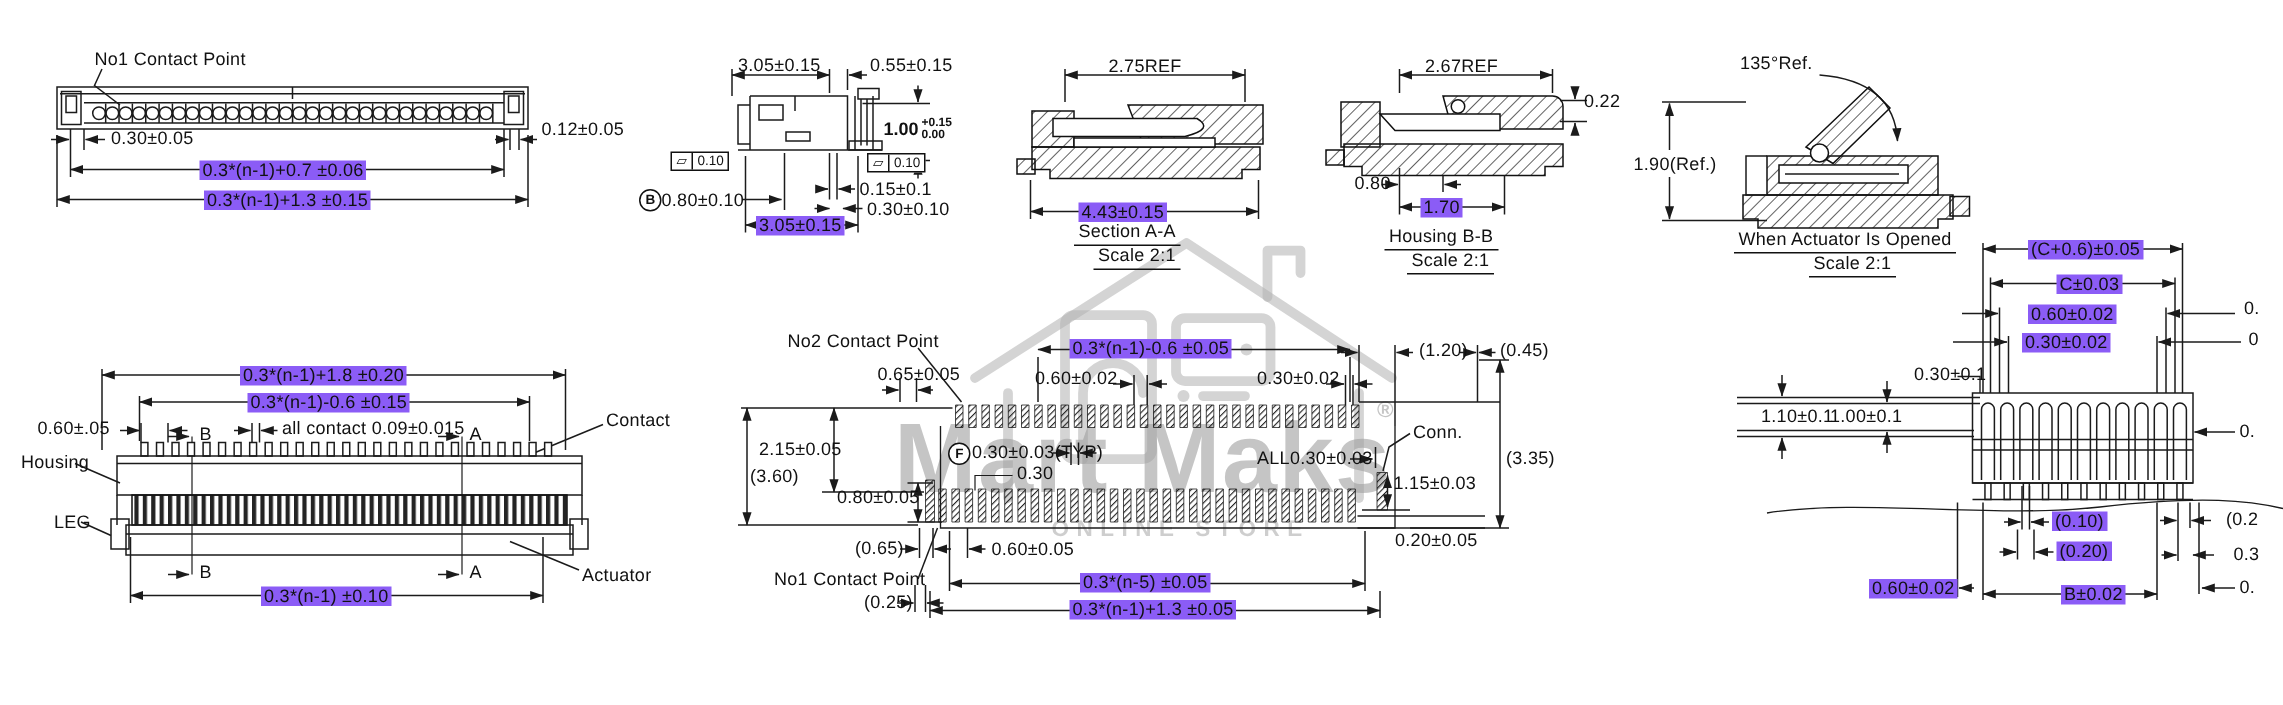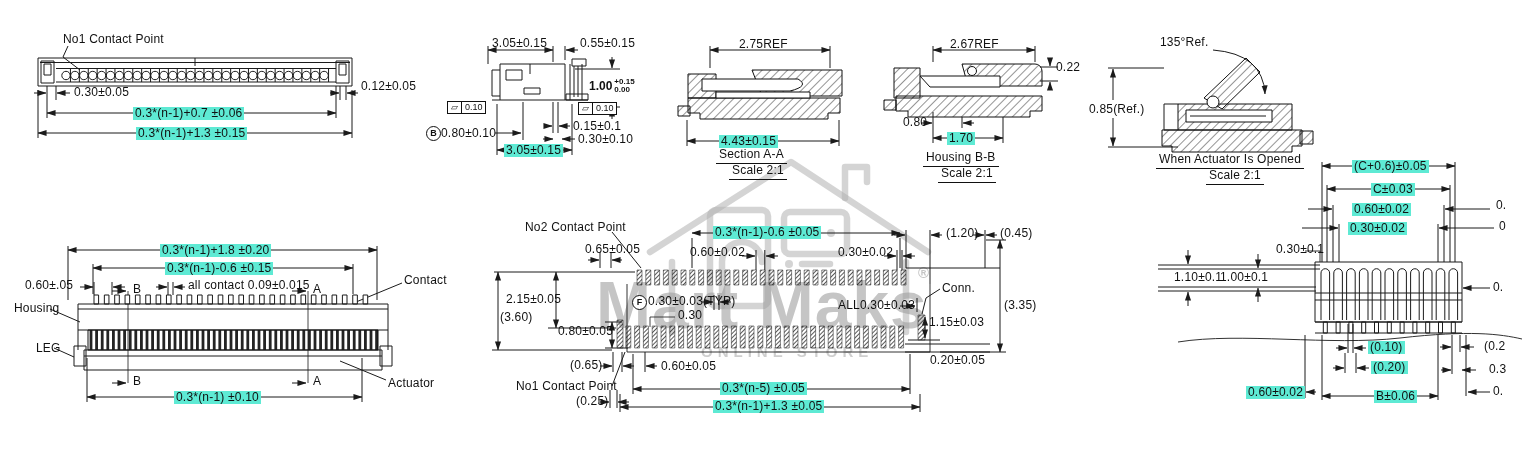--- a/index.html
+++ b/index.html
@@ -15,21 +15,21 @@
   .da{marker-start:url(#ar);marker-end:url(#ar)}
   .de{marker-end:url(#ar)}
   .ds{marker-start:url(#ar)}
   #v1-contacts{stroke:#1b1b1b;fill:none}
   #v6-teeth rect,#v8-teeth rect,#v8-teeth path{stroke:#1b1b1b;fill:#fff}
   .wmline{stroke:#b0b0b0;stroke-width:6.5;fill:none;stroke-linecap:round;stroke-linejoin:round;opacity:.55}
   .wmdot{fill:#b0b0b0;opacity:.55}
   .wmtext{font-weight:bold;opacity:.6;fill:#9f9f9f;letter-spacing:1px}
   .wmsub{font-weight:bold;letter-spacing:5px;fill:#c3c3c3;opacity:.8}
   .lbl{position:absolute;font-size:12px;line-height:1.1;color:#111;white-space:nowrap;letter-spacing:.2px}
-  .bg{background:#5eead4;padding:0 2px}
+  .bg{background:#8b5cf6;padding:0 2px}
   .ttl{border-bottom:1.2px solid #111;padding:0 3px 2px}
   .circ{position:absolute;width:13px;height:13px;border:1px solid #111;border-radius:50%;
         font-size:9px;font-weight:bold;text-align:center;line-height:13px;color:#111;background:#fff}
   .fcf{position:absolute;display:flex;border:1px solid #111;height:11px;font-size:9px;line-height:11px;background:#fff;color:#111}
   .fcf .sym{padding:0 3px;border-right:1px solid #111}
   .fcf .val{padding:0 3px;font-weight:normal}
   .stack{position:absolute;display:flex;align-items:center;gap:2px;color:#111}
   .stack .main{font-size:12px;font-weight:bold}
   .stack .tcol{display:flex;flex-direction:column;font-size:8px;line-height:1.05;font-weight:bold}
 </style>
@@ -567,21 +567,21 @@
 <span class="lbl ttl" style="left:729px;top:164px">Scale 2:1</span>
 
 <span class="lbl" style="left:950px;top:38px">2.67REF</span>
 <span class="lbl" style="left:1056px;top:61px">0.22</span>
 <span class="lbl" style="left:903px;top:116px">0.80</span>
 <span class="lbl bg" style="left:947px;top:132px">1.70</span>
 <span class="lbl ttl" style="left:923px;top:151px">Housing B-B</span>
 <span class="lbl ttl" style="left:938px;top:167px">Scale 2:1</span>
 
 <span class="lbl" style="left:1160px;top:36px">135°Ref.</span>
-<span class="lbl" style="left:1089px;top:103px">0.85(Ref.)</span>
+<span class="lbl" style="left:1089px;top:103px">1.90(Ref.)</span>
 <span class="lbl ttl" style="left:1156px;top:153px">When Actuator Is Opened</span>
 <span class="lbl ttl" style="left:1206px;top:169px">Scale 2:1</span>
 
 <span class="lbl bg" style="left:160px;top:244px">0.3*(n-1)+1.8 ±0.20</span>
 <span class="lbl bg" style="left:165px;top:262px">0.3*(n-1)-0.6 ±0.15</span>
 <span class="lbl" style="left:25px;top:279px">0.60±.05</span>
 <span class="lbl" style="left:188px;top:279px">all contact 0.09±0.015</span>
 <span class="lbl" style="left:133px;top:283px">B</span>
 <span class="lbl" style="left:133px;top:375px">B</span>
 <span class="lbl" style="left:313px;top:283px">A</span>
@@ -620,21 +620,21 @@
 <span class="lbl bg" style="left:1352px;top:160px">(C+0.6)±0.05</span>
 <span class="lbl bg" style="left:1371px;top:183px">C±0.03</span>
 <span class="lbl bg" style="left:1352px;top:203px">0.60±0.02</span>
 <span class="lbl bg" style="left:1348px;top:222px">0.30±0.02</span>
 <span class="lbl" style="left:1276px;top:243px">0.30±0.1</span>
 <span class="lbl" style="left:1174px;top:271px">1.10±0.1</span>
 <span class="lbl" style="left:1220px;top:271px">1.00±0.1</span>
 <span class="lbl bg" style="left:1368px;top:341px">(0.10)</span>
 <span class="lbl bg" style="left:1371px;top:361px">(0.20)</span>
 <span class="lbl bg" style="left:1246px;top:386px">0.60±0.02</span>
-<span class="lbl bg" style="left:1374px;top:390px">B±0.06</span>
+<span class="lbl bg" style="left:1374px;top:390px">B±0.02</span>
 <span class="lbl" style="left:1496px;top:199px">0.</span>
 <span class="lbl" style="left:1499px;top:220px">0</span>
 <span class="lbl" style="left:1493px;top:281px">0.</span>
 <span class="lbl" style="left:1484px;top:340px">(0.2</span>
 <span class="lbl" style="left:1489px;top:363px">0.3</span>
 <span class="lbl" style="left:1493px;top:385px">0.</span>
 
 </div>
 
 </body></html>

